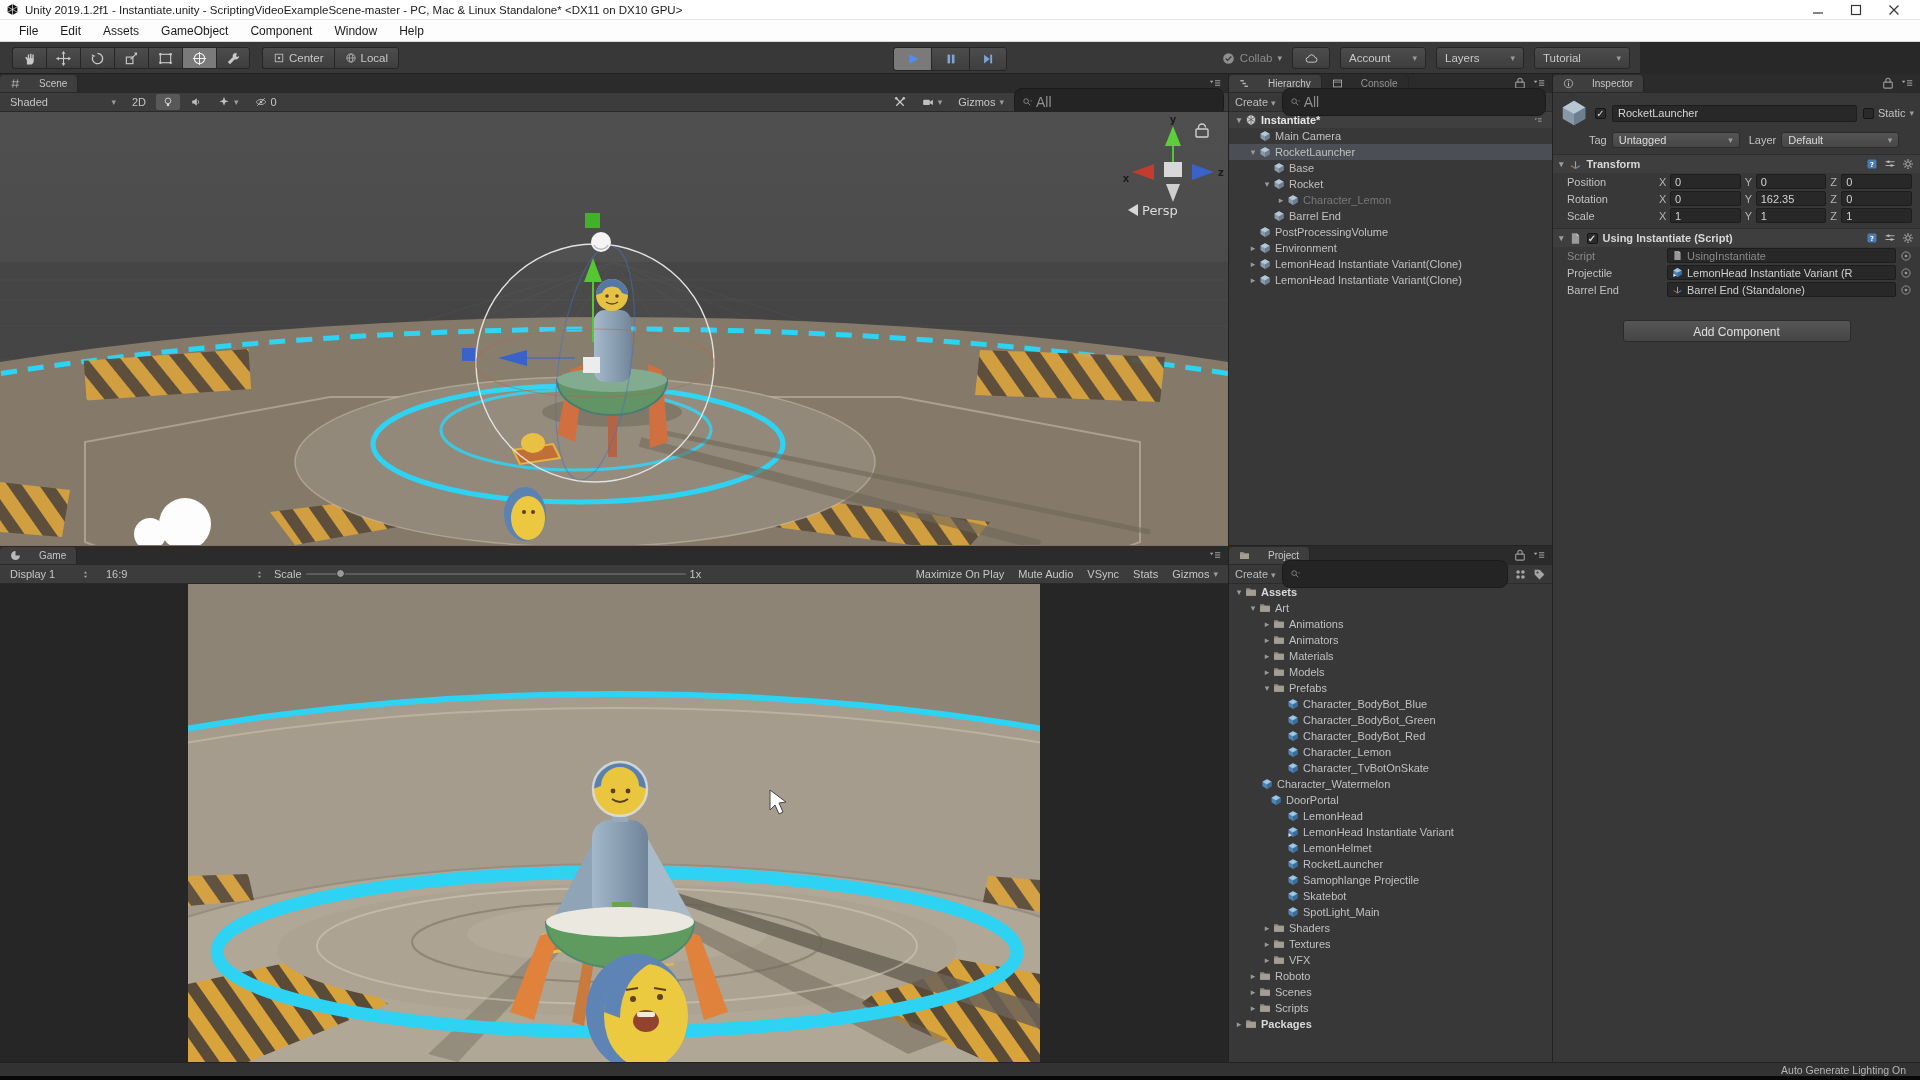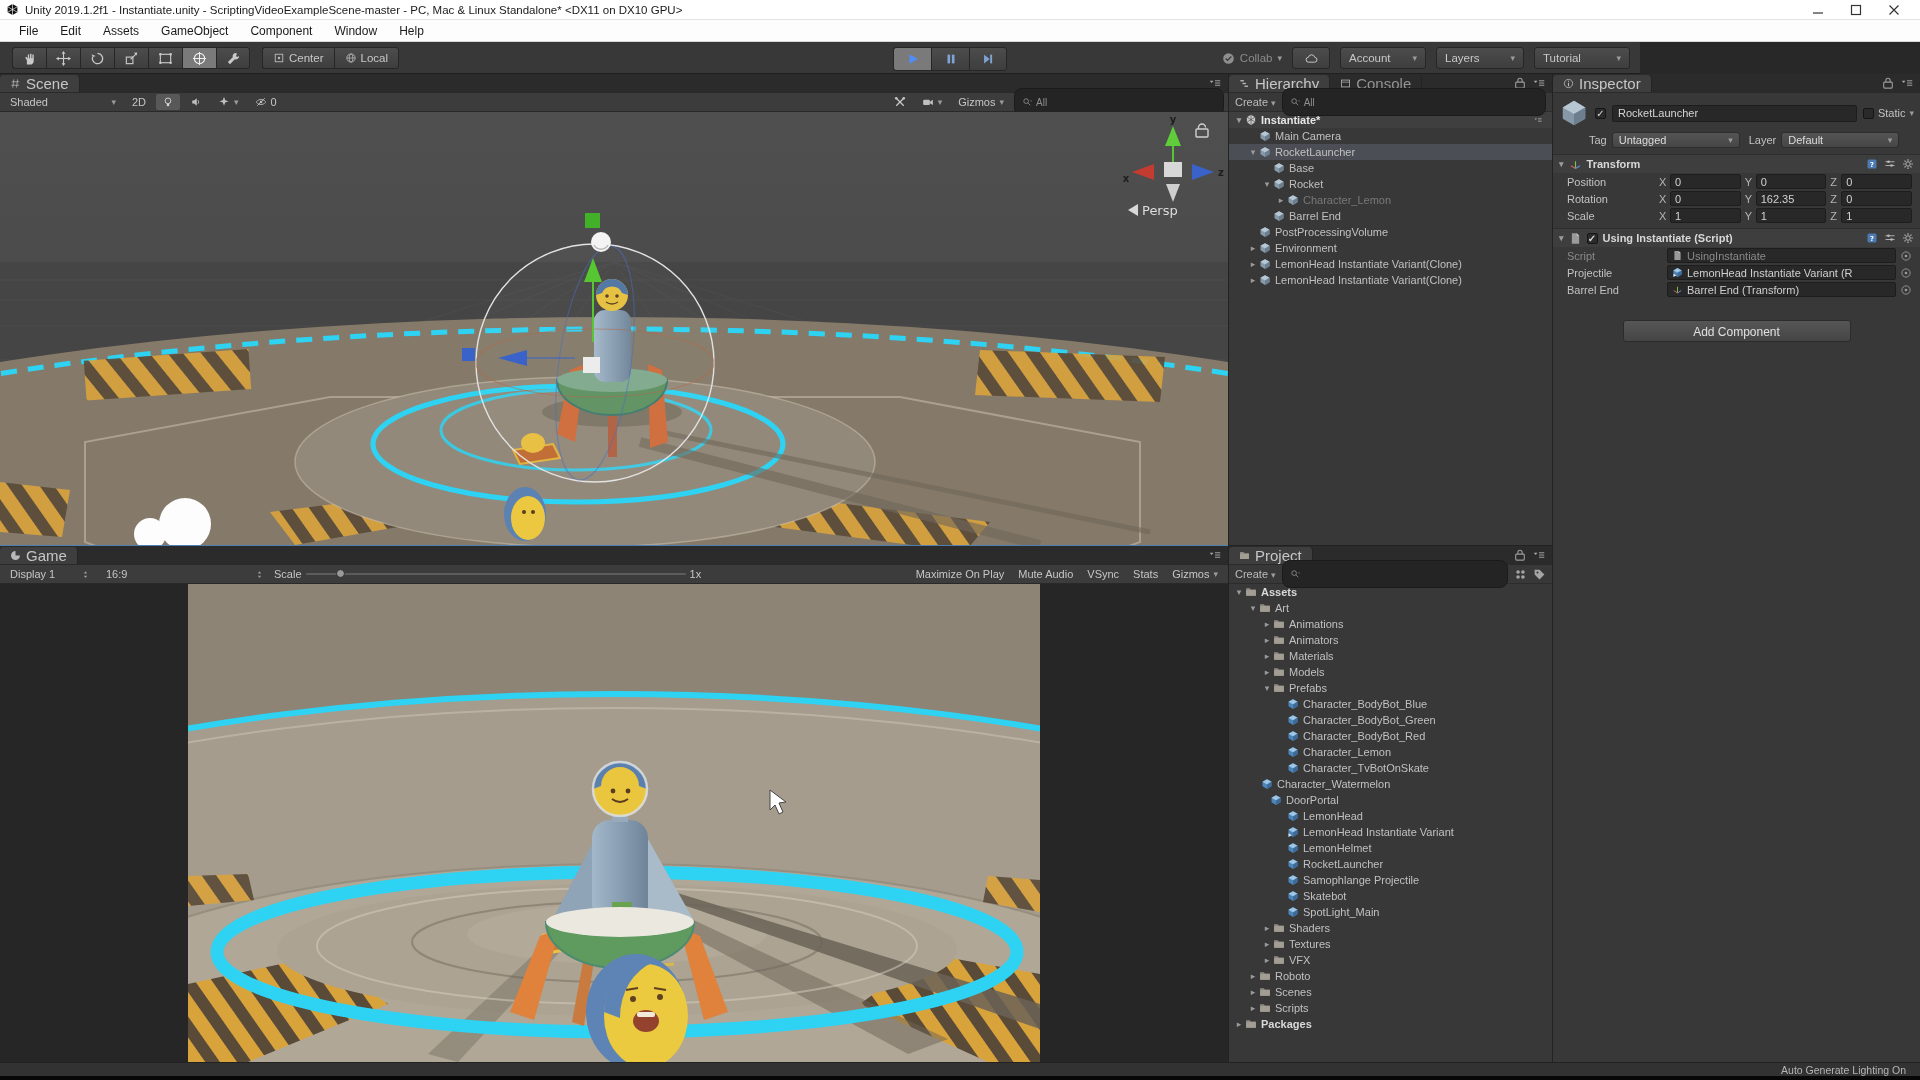--- a/index.html
+++ b/index.html
@@ -38,33 +38,33 @@
   .play-group .icon{width:14px;height:14px;}
   .right-group{position:absolute;right:10px;top:5px;height:22px;display:flex;gap:10px;align-items:center;}
   .right-group .btn{height:22px;padding:0 8px;gap:6px;border-radius:3px;}
   .right-group .collab{background:none;border:none;color:#8b8b8b;display:inline-flex;align-items:center;gap:5px;font-size:11.5px;}
   .caret{color:#9b9b9b;font-size:9px;line-height:1;}
   .right-group .icon{width:13px;height:13px;}
 
   
   .panel{position:absolute;background:#383838;}
   .tabs{height:19px;background:#2b2b2b;display:flex;align-items:stretch;border-bottom:1px solid #2a2a2a;}
-  .tab{display:inline-flex;align-items:center;gap:5px;padding:0 10px;font-size:15px;color:#c6c6c6;
+  .tab{display:inline-flex;align-items:center;gap:18px;padding:0 10px;font-size:10px;color:#c6c6c6;
     background:#3e3e3e;border-right:1px solid #242424;border-radius:4px 4px 0 0;margin-top:1px;}
   .tab.inactive{background:transparent;color:#949494;}
   .tab .icon{width:11px;height:11px;}
   .tabs .tab-right{margin-left:auto;display:flex;align-items:center;gap:7px;padding-right:7px;}
   .tabs .tab-right .icon{width:12px;height:12px;}
   .subbar{height:19px;background:#3c3c3c;border-bottom:1px solid #292929;display:flex;align-items:center;
     font-size:11px;color:#c6c6c6;padding:0 4px;gap:4px;}
   .subbar .mini-btn{display:inline-flex;align-items:center;gap:4px;height:16px;padding:0 6px;color:#c6c6c6;}
   .subbar .mini-btn.lit{background:#585858;border-radius:2px;}
   .subbar .icon{width:12px;height:12px;}
   .searchpill{display:flex;align-items:center;gap:3px;height:14px;background:#242424;border:1px solid #1b1b1b;
-    border-radius:8px;padding:13px 7px;color:#8f8f8f;font-size:10px;flex:1;min-width:60px;}
+    border-radius:8px;padding:13px 7px;color:#8f8f8f;font-size:14px;flex:1;min-width:60px;}
   .searchpill .icon{width:11px;height:11px;}
 
   
   #scene-panel{left:0;top:74px;width:1228px;height:471px;}
   #scene-viewport{position:relative;width:1228px;height:433px;background:#4a4a4a;overflow:hidden;}
   #game-panel{left:0;top:545px;width:1228px;height:517px;border-top:1px solid #4e7fb2;}
   #game-viewport{position:relative;width:1228px;height:478px;background:#262626;overflow:hidden;}
   #game-render{position:absolute;left:188px;top:0;width:852px;height:478px;}
   .slider-track{position:relative;width:380px;height:2px;background:#5c5c5c;border-radius:1px;}
   .slider-knob{position:absolute;left:8%;top:-4px;width:9px;height:9px;border-radius:50%;background:#9a9a9a;border:1px solid #2a2a2a;}
@@ -1464,21 +1464,21 @@
      <span class="obj-field">
        <span class="icon">
                 <svg viewBox="0 0 16 16">
                   <g stroke-width="1.4" fill="none">
                     <path d="M8 13V4" stroke="#7ec24e"></path>
                     <path d="M8 13L2.5 9.5" stroke="#d35f5f"></path>
                     <path d="M8 13l5.5-3.5" stroke="#5f8fd3"></path>
                   </g>
                 </svg>
               </span>
-       <span>Barrel End (Transform)</span>
+       <span>Barrel End (Standalone)</span>
      </span>
      <span class="icon picker">
               <svg viewBox="0 0 16 16">
                 <circle cx="8" cy="8" r="5.5" fill="none" stroke="#9a9a9a" stroke-width="1.2"></circle>
                 <circle cx="8" cy="8" r="1.8" fill="#9a9a9a"></circle>
               </svg>
             </span>
    </div>
         </div>
 

